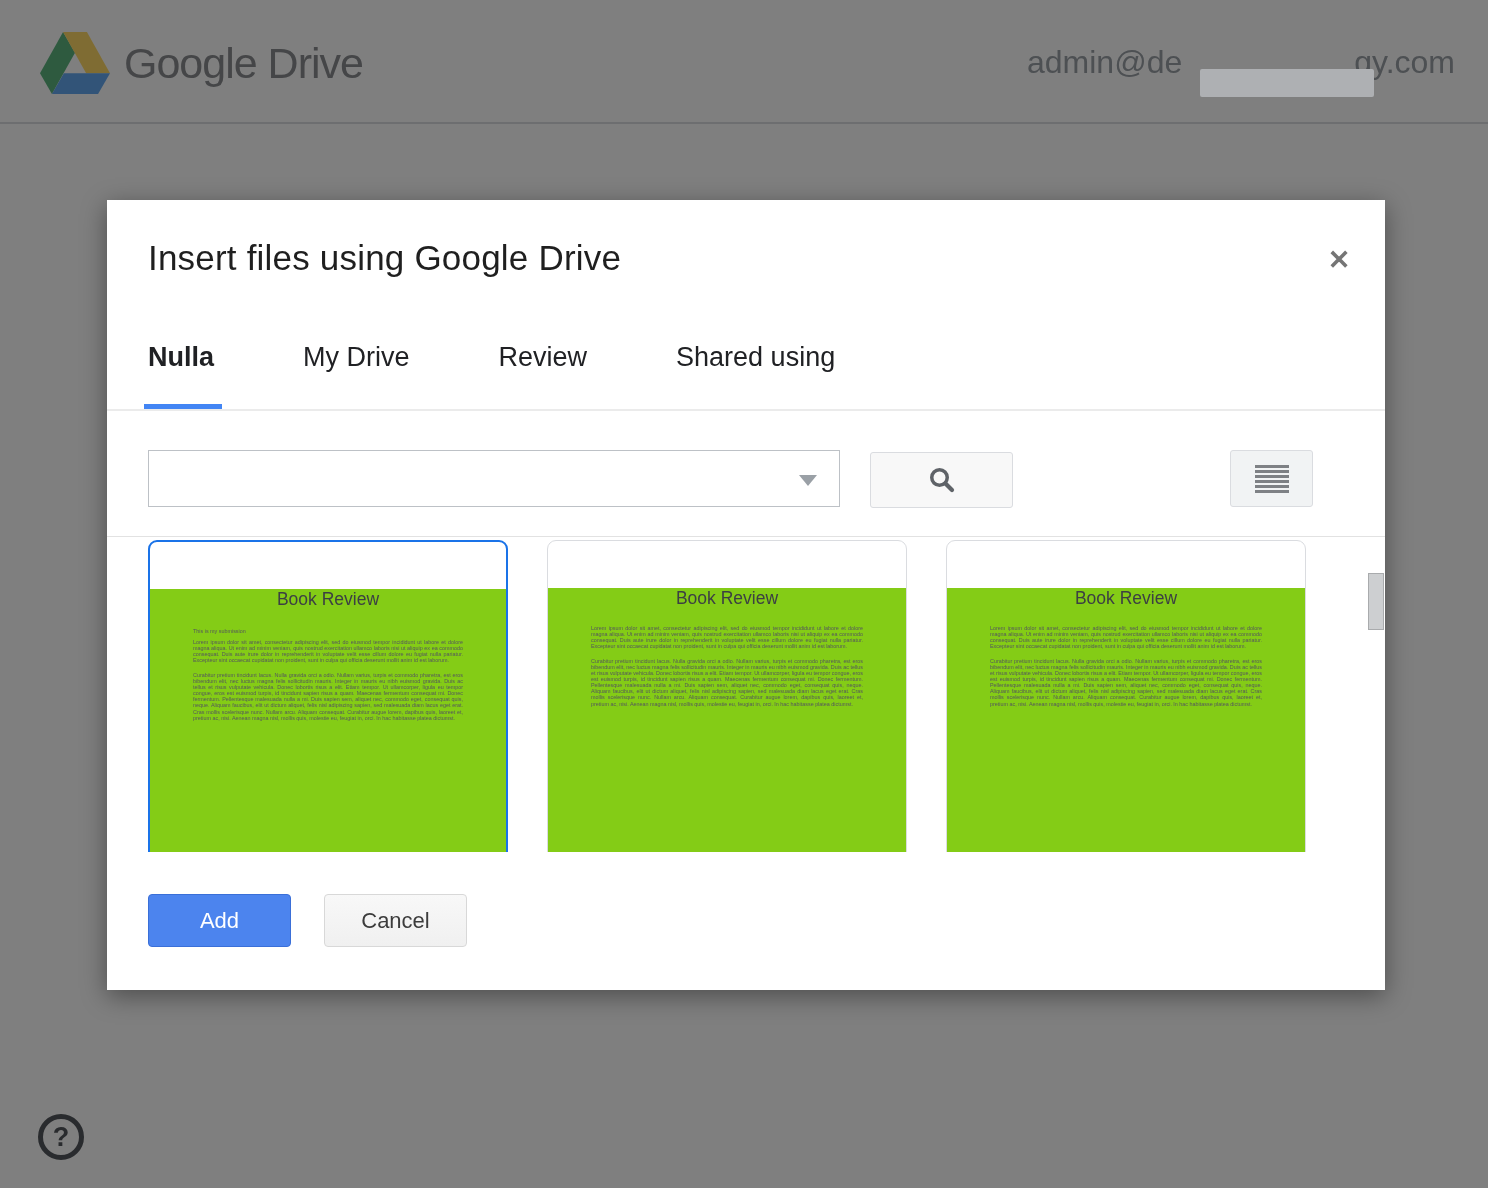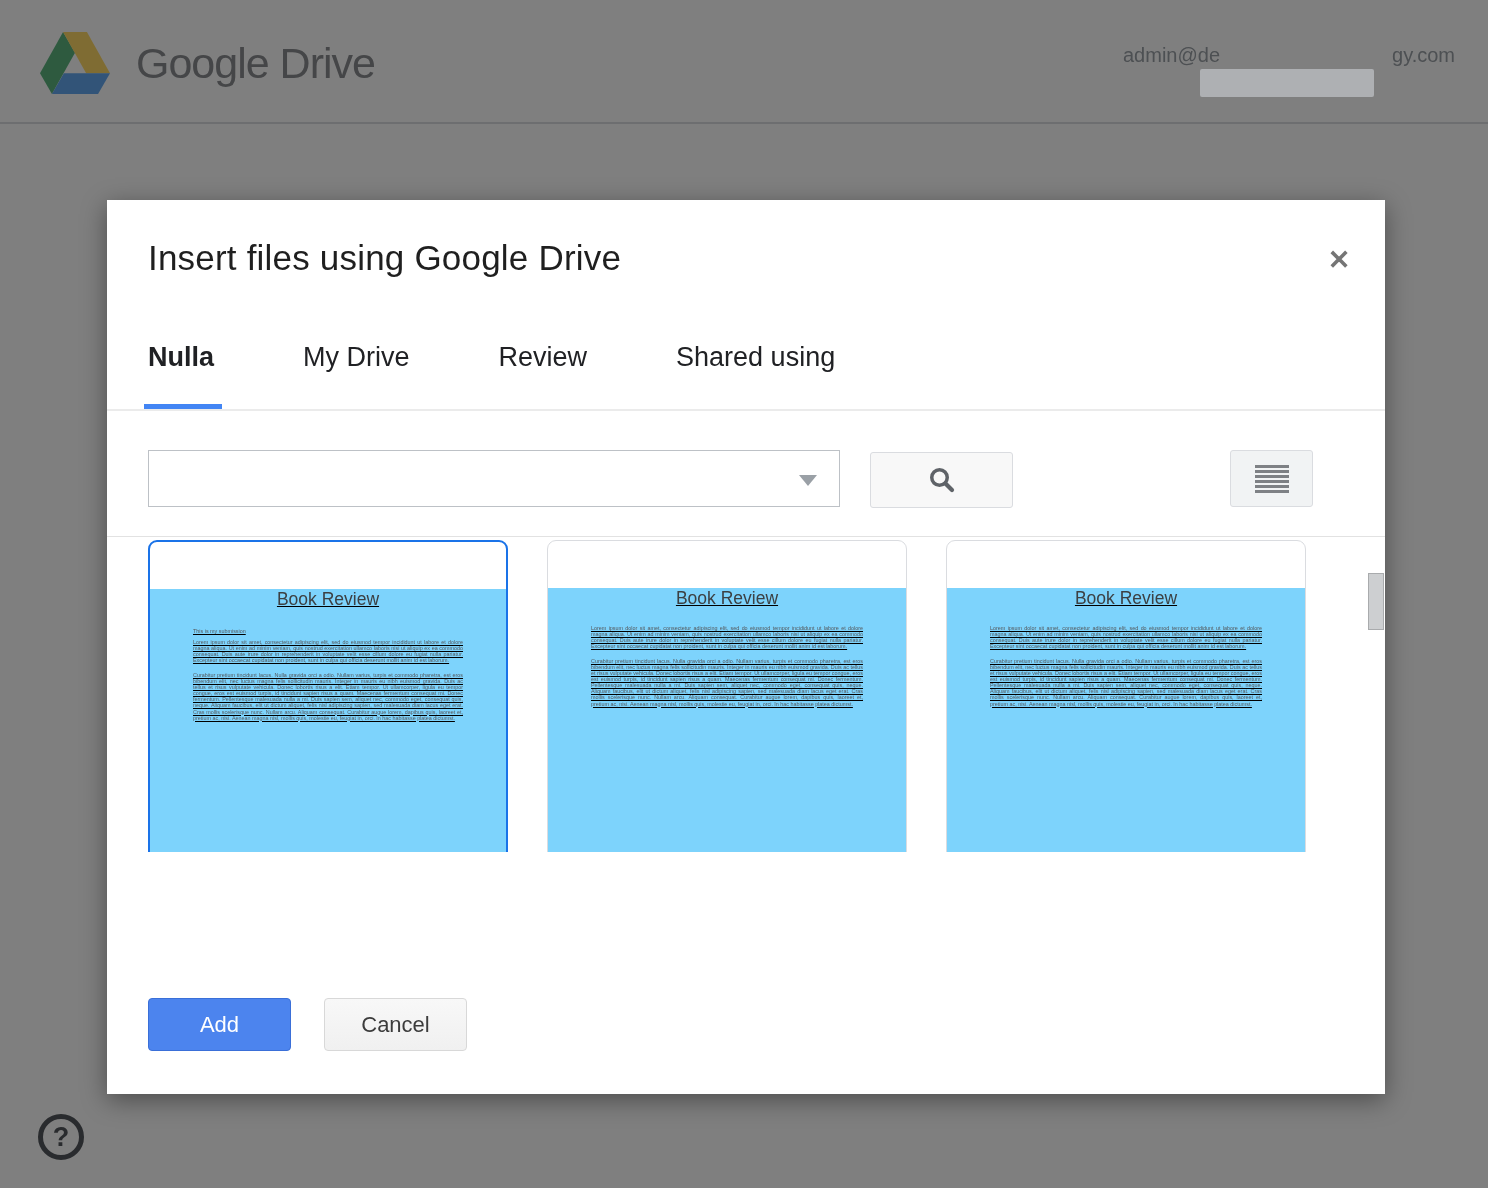--- a/index.html
+++ b/index.html
@@ -7,28 +7,28 @@
   body {
     position:relative; overflow:hidden; background:#ffffff;
     font-family:"Liberation Sans", sans-serif;
   }
 
   
   .app-header {
     position:absolute; top:0; left:0; right:0; height:124px;
     background:#ffffff; border-bottom:2px solid #dadce0;
   }
-  .brand { position:absolute; left:40px; top:30px; display:flex; align-items:center;gap:12px; }
+  .brand { position:absolute; left:40px; top:30px; display:flex; align-items:center; }
   .brand svg { display:block; }
   .brand-text {
     margin-left:14px; font-size:43px; color:#8b8d90; letter-spacing:-1px;
     line-height:66px; white-space:nowrap;
   }
   .account-email {
-    position:absolute; right:33px; top:44px; font-size:20px; color:#9aa0a6;
+    position:absolute; right:33px; top:44px; font-size:32px; color:#9aa0a6;
     white-space:nowrap;
   }
   .email-gap { display:inline-block; width:172px; }
 
   
   .help-fab {
     position:absolute; left:38px; top:1114px; width:46px; height:46px;
     border:5px solid #53575c; border-radius:50%;
     display:flex; align-items:center; justify-content:center;
     color:#53575c; font-size:27px; font-weight:bold;
@@ -38,21 +38,21 @@
   .overlay { position:absolute; inset:0; background:rgba(0,0,0,0.5); z-index:5; }
 
   
   .email-redaction {
     position:absolute; top:69px; right:114px; width:174px; height:28px;
     background:#aeb0b3; border-radius:2px; z-index:6;
   }
 
   
   .dialog {
-    position:absolute; left:107px; top:200px; width:1278px; height:894px;
+    position:absolute; left:107px; top:200px; width:1278px; height:790px;
     background:#ffffff; z-index:10; box-shadow:0 6px 24px rgba(0,0,0,0.4);
   }
   .dialog-title {
     position:absolute; top:38px; left:41px; font-size:35px; color:#1f1f1f;
     letter-spacing:0.2px;
   }
   .dialog-close {
     position:absolute; top:42px; right:28px; width:36px; height:36px;
     display:flex; align-items:center; justify-content:center;
     font-size:27px; color:#757575; cursor:pointer; font-weight:bold;
@@ -98,21 +98,21 @@
   }
 
   
   .cards-viewport { position:absolute; top:337px; left:0; right:0; height:315px; overflow:hidden; }
   .cards-row { position:absolute; top:3px; left:41px; display:flex; gap:39px; }
   .card {
     width:360px; height:420px; background:#fff; border:1px solid #dadce0;
     border-radius:9px; overflow:hidden; cursor:pointer; flex:none;
   }
   .card.selected { border:2px solid #1a73e8; }
-  .doc-preview { height:274px; background:#7dd3fc;text-decoration:underline; }
+  .doc-preview { height:274px; background:#84cc16; }
   .doc-title { margin-top:47px; text-align:center; font-size:17.5px; color:#3c4043; }
   .doc-body { padding:0 43px; color:#55585c; font-size:5.4px; line-height:6.05px; text-align:justify; }
   .doc-sub { margin-top:18px; text-align:left; }
   .doc-p1 { margin-top:16px; }
   .card.selected .doc-p1 { margin-top:5px; }
   .doc-p2 { margin-top:9px; }
 
   
   .dlg-scrollbar {
     position:absolute; right:1px; top:373px; width:16px; height:57px;

